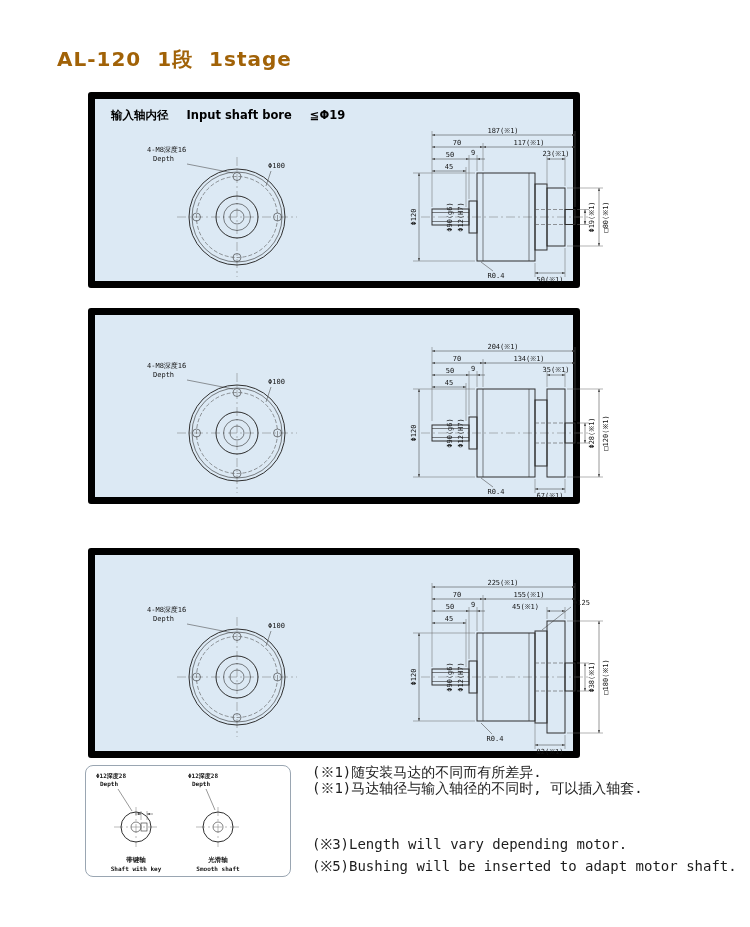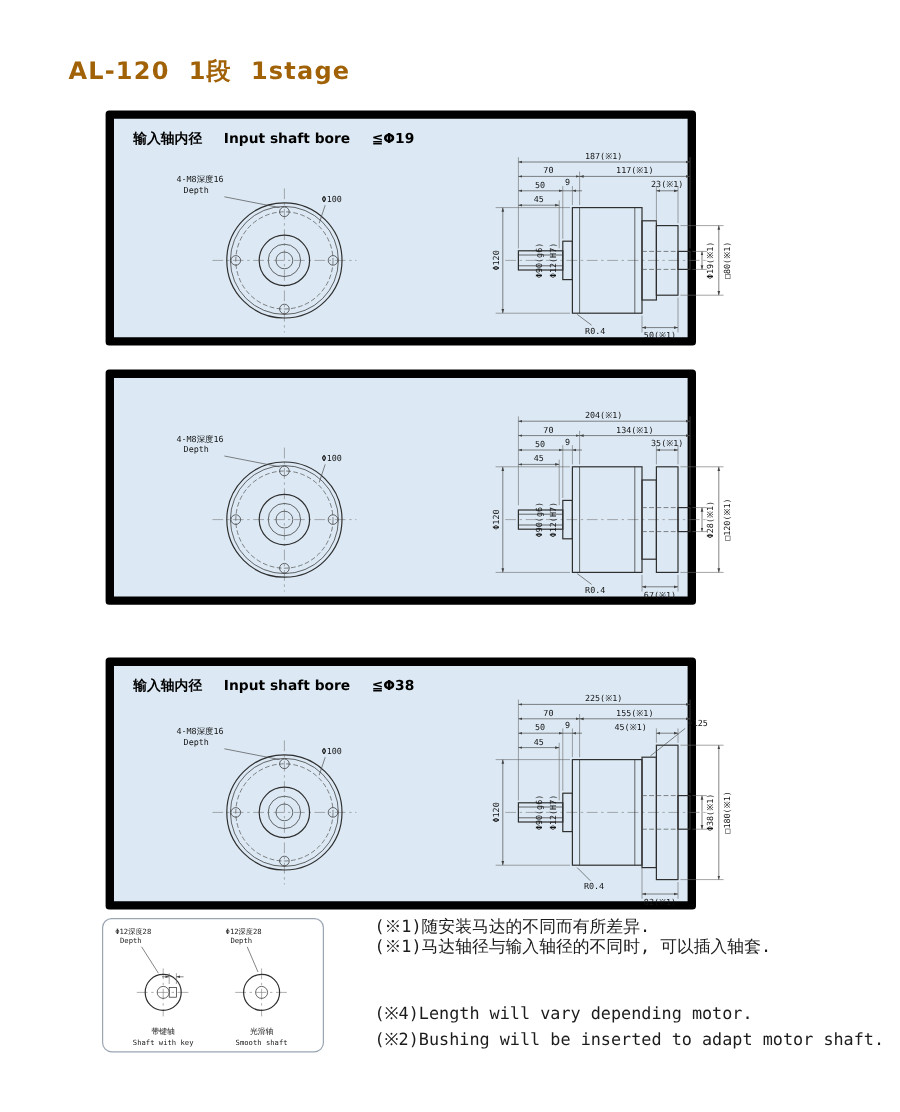--- a/index.html
+++ b/index.html
@@ -17,22 +17,22 @@
     border:7px solid #000000;border-radius:3px;box-sizing:border-box;
   }
   .panel-header{
     position:absolute;top:9px;left:16px;font-size:11.5px;font-weight:bold;color:#000;
     white-space:nowrap;
   }
   .hdr-en{margin-left:14px;}
   .hdr-bore{margin-left:14px;}
   svg.drawing{position:absolute;left:0;top:22px;display:block;}
   .shaft-panel{
-    position:absolute;left:85px;top:765px;width:185px;height:112px;
-    background:#ffffff;border:1px solid #9aa6b2;border-radius:8px;box-sizing:border-box;
+    position:absolute;left:85px;top:765px;width:206px;height:112px;
+    background:#ffffff;border:1px solid #9aa6b2;border-radius:8px;box-sizing:border-box;font-weight:bold;
   }
   .notes{position:absolute;left:312px;top:0;width:420px;}
   .note{
     position:absolute;left:0;font-size:14px;color:#1c1c1c;white-space:nowrap;
     font-family:"DejaVu Sans Mono","Liberation Mono",monospace;
   }
   
   .dl{stroke:#2f2f2f;stroke-width:1;fill:none;}
   .tl{stroke:#2f2f2f;stroke-width:.6;fill:none;}
   .dim{stroke:#444;stroke-width:.55;fill:none;}
@@ -244,25 +244,20 @@
       <text class="dt mid" transform="rotate(-90 368 96)" x="368" y="96">Φ12(H7)</text>
       <text class="dt mid" transform="rotate(-90 499 96)" x="499" y="96">Φ28(※1)</text>
       <text class="dt mid" transform="rotate(-90 513 96)" x="513" y="96">□120(※1)</text>
       <text class="dt mid" x="455" y="161">67(※1)</text>
       <text class="dt mid" x="401" y="157">R0.4</text>
     </g>
   </svg>
 </section>
 
 <section class="panel" style="top:548px;height:210px;">
-  <div class="panel-header">
-    <span>输入轴内径</span>
-    <span class="hdr-en">Input shaft bore</span>
-    <span class="hdr-bore">≦Φ38</span>
-  </div>
   <svg class="drawing" width="576" height="186" viewBox="0 0 576 186">
     <defs>
       <marker id="arrC" viewBox="0 0 10 10" refX="9.5" refY="5" markerWidth="6.5" markerHeight="6.5" orient="auto-start-reverse">
         <path d="M0,1.8 L9.5,5 L0,8.2 z" fill="#444"></path>
       </marker>
     </defs>
     <g>
       <g>
         <line class="cl" x1="82" y1="100" x2="202" y2="100"></line>
         <line class="cl" x1="142" y1="40" x2="142" y2="160"></line>
@@ -387,15 +382,15 @@
       <text class="dt dt6 st" x="106" y="20">Depth</text>
       <text class="dt dt65 mid" x="132" y="96">光滑轴</text>
       <text class="dt dt6 mid" x="132" y="105">Smooth shaft</text>
     </g>
   </svg>
 </section>
 
 <div class="notes">
   <div class="note" style="top:764px;">(※1)随安装马达的不同而有所差异.</div>
   <div class="note" style="top:780px;">(※1)马达轴径与输入轴径的不同时, 可以插入轴套.</div>
-  <div class="note" style="top:834px;">(※4)Length will vary depending motor.</div>
-  <div class="note" style="top:856px;">(※2)Bushing will be inserted to adapt motor shaft.</div>
+  <div class="note" style="top:834px;">(※3)Length will vary depending motor.</div>
+  <div class="note" style="top:856px;">(※5)Bushing will be inserted to adapt motor shaft.</div>
 </div>
 
 </body></html>

